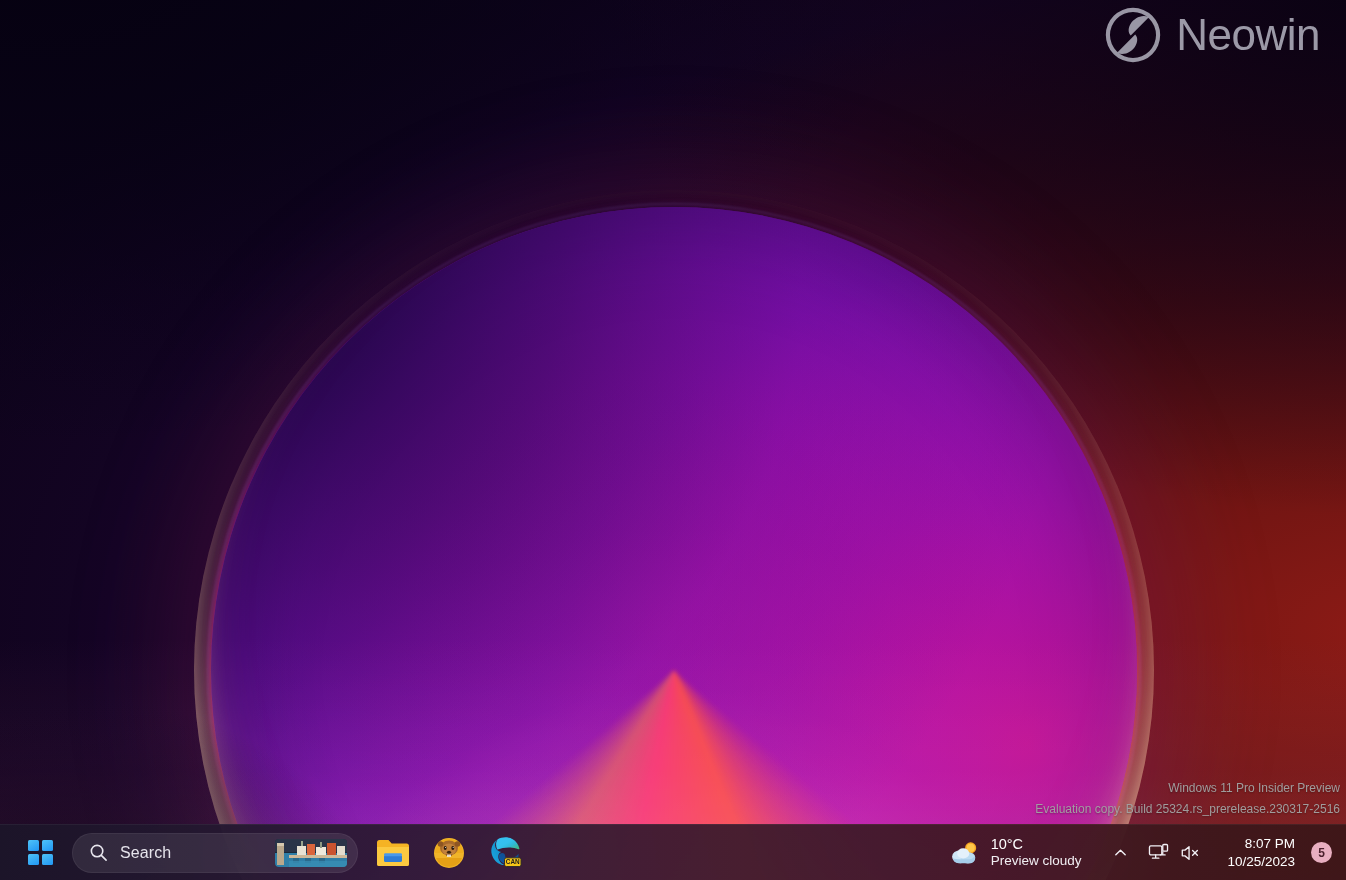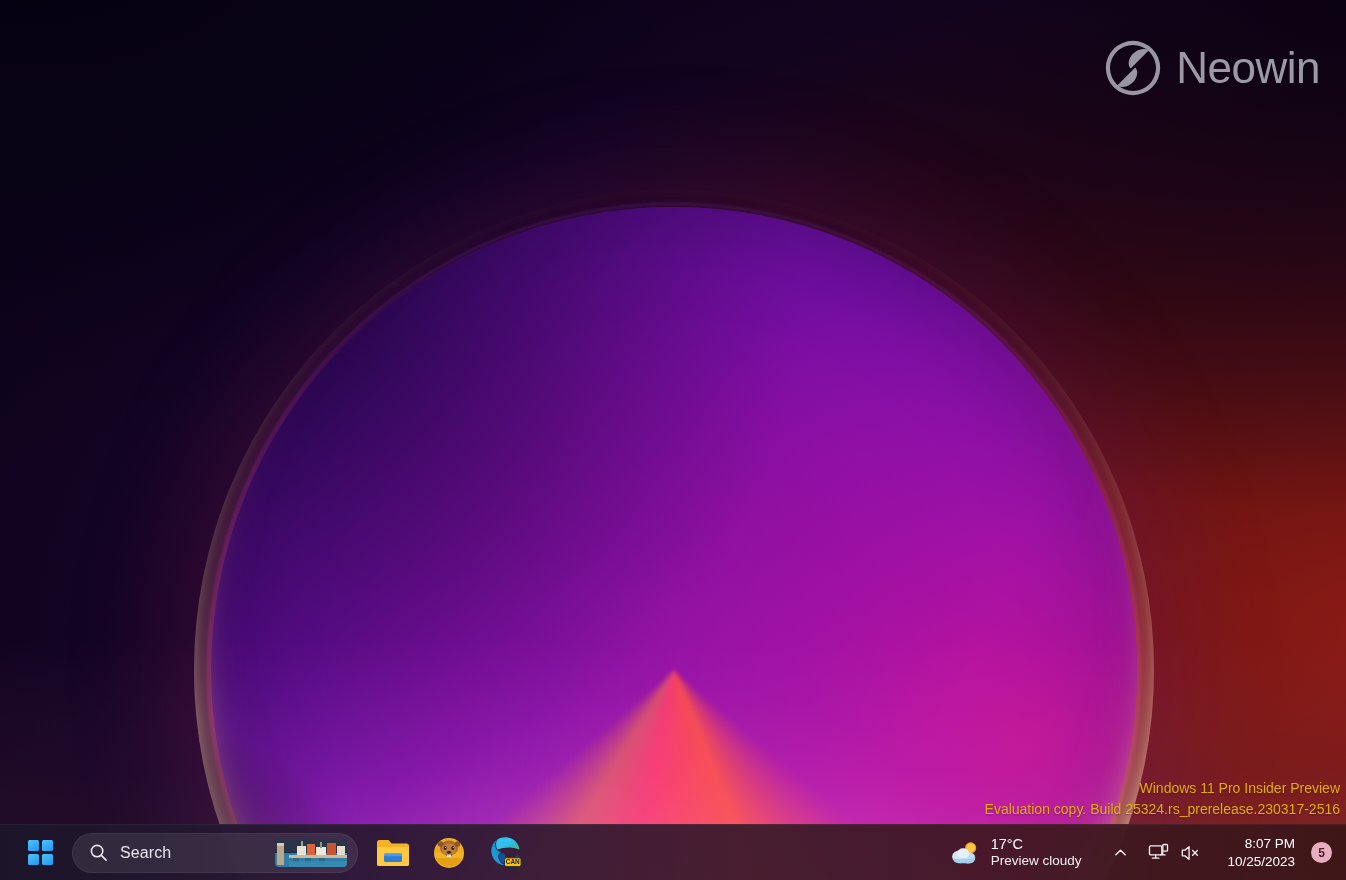--- a/index.html
+++ b/index.html
@@ -113,35 +113,35 @@
     background:linear-gradient(to top, rgba(120,60,70,0.38) 0%, rgba(90,40,60,0.18) 45%, rgba(0,0,0,0) 100%);
     mix-blend-mode:screen;
   }
   .wp-floor-dark {
     position:absolute; left:0; bottom:0; width:460px; height:220px;
     background:radial-gradient(80% 100% at 10% 100%, rgba(20,5,30,0.75) 0%, rgba(25,6,36,0.4) 45%, rgba(0,0,0,0) 85%);
   }
 
   
   #neowin {
-    position:absolute; right:26px; top:39px;
+    position:absolute; right:26px; top:6px;
     display:flex; align-items:center; gap:14px;
     opacity:0.92;
   }
   #neowin .nw-mark { width:58px; height:58px; display:block; }
   #neowin .nw-text {
     font-size:44px; font-weight:400; color:#a8a6b4;
     letter-spacing:-0.5px; line-height:1;
   }
 
   
   #watermark {
     position:absolute; right:6px; bottom:60px;
-    text-align:right; color:#eab308;
-    font-size:14px; line-height:21px;
+    text-align:right; color:#a3a3a3;
+    font-size:12px; line-height:21px;
     text-shadow:0 1px 2px rgba(0,0,0,0.35);
     opacity:0.95;
   }
 
   
   #taskbar {
     position:absolute; left:0; bottom:0; width:1346px; height:56px;
     background:linear-gradient(to right,
       rgba(28,22,42,0.93) 0%,
       rgba(36,24,48,0.93) 18%,
@@ -368,21 +368,21 @@
       <div class="weather">
         <svg width="32" height="26" viewBox="0 0 34 28">
           <circle cx="22" cy="8.5" r="6" fill="#f6a623"></circle>
           <circle cx="22" cy="8.5" r="4.4" fill="#ffc84a"></circle>
           <ellipse cx="11" cy="18" rx="9" ry="7" fill="#cfe6f7"></ellipse>
           <ellipse cx="19" cy="19" rx="8" ry="6.2" fill="#bcdcf3"></ellipse>
           <ellipse cx="14" cy="14.5" rx="6.5" ry="5.5" fill="#e4f1fb"></ellipse>
           <path d="M3 19.5c0 3.3 2.7 5.5 6 5.5h12c3.3 0 5.6-2.3 5.6-5.2 0-.9-.2-1.7-.6-2.4-1 2-3 3.3-5.3 3.3H8.4C5.4 20.7 3 20.3 3 19.5z" fill="#a6cdea"></path>
         </svg>
         <div class="w-txt">
-          <div class="w-temp">17°C</div>
+          <div class="w-temp">10°C</div>
           <div class="w-cond">Preview cloudy</div>
         </div>
       </div>
 
       <div class="tray-btn" title="Show hidden icons">
         <svg width="15" height="15" viewBox="0 0 16 16">
           <path d="M3 10.5 8 5.5l5 5" fill="none" stroke="#f2f0f5" stroke-width="1.5" stroke-linecap="round" stroke-linejoin="round"></path>
         </svg>
       </div>
 

